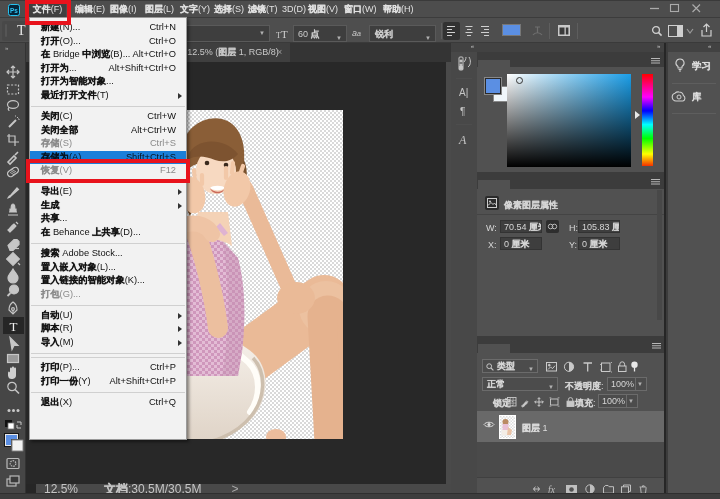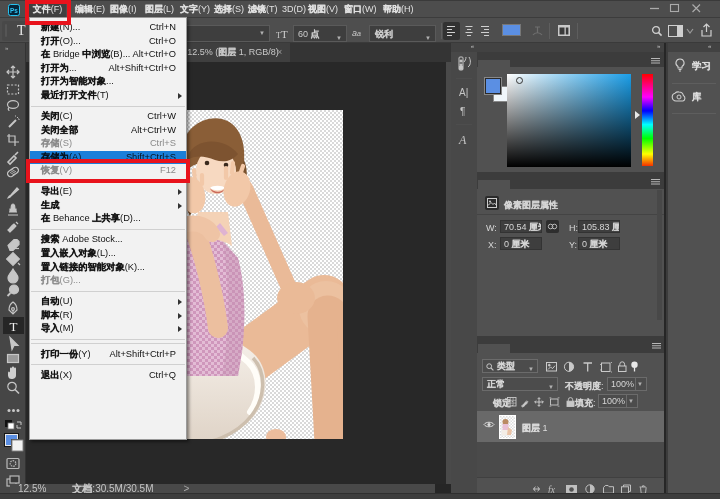--- a/index.html
+++ b/index.html
@@ -8,21 +8,21 @@
 .abs{position:absolute}
 .c{font-weight:bold;text-shadow:0 0 .7px currentColor}
 
 #menubar{left:0;top:0;width:720px;height:17px;background:#4d4d4d;color:#e2e2e2;font-size:9px;border-top:1px solid #3a3a3a}
 .mitem{position:absolute;top:0;height:17px;line-height:17px}
 #optbar{left:0;top:17px;width:720px;height:26px;background:#4e4e4e;border-top:1px solid #3c3c3c;border-bottom:1px solid #3a3a3a}
 #tabbar{left:26px;top:43px;width:425px;height:19px;background:#343434}
 #doctab{position:absolute;left:0;top:0;width:264px;height:19px;background:#3f3f3f;color:#c9c9c9;font-size:9px;line-height:19px;white-space:nowrap;overflow:hidden}
 #canvas{left:26px;top:62px;width:420px;height:422px;background:#282828;overflow:hidden}
 #vscroll{left:446px;top:62px;width:5px;height:422px;background:#4a4a4a}
-#statusbar{left:10px;top:484px;width:425px;height:10px;background:#494949;color:#c5c5c5;font-size:10px;line-height:10px}
+#statusbar{left:36px;top:484px;width:425px;height:10px;background:#494949;color:#c5c5c5;font-size:12px;line-height:10px}
 #toolbar{left:0;top:43px;width:26px;height:451px;background:#464646;border-right:1px solid #333}
 #bottomedge{left:0;top:493px;width:720px;height:6px;background:#3d3d3d;border-top:1px solid #2f2f2f}
 
 #iconstrip{left:451px;top:43px;width:26px;height:451px;background:#484848}
 #panels{left:477px;top:43px;width:187px;height:451px;background:#515151}
 #rightstrip{left:666px;top:43px;width:54px;height:451px;background:#515151;border-left:2px solid #3c3c3c}
 .tabsrow{position:absolute;left:0;width:187px;height:15px;background:#3c3c3c;color:#b9b9b9;font-size:9px}
 .ptab{position:absolute;top:8px;height:15px;line-height:16px;padding:8px 7px}
 .ptab.on{background:#515151;color:#e8e8e8}
 
@@ -483,30 +483,32 @@
 <div class="mrow"><span class="c">最近打开文件</span>(T)<i class="arr"></i></div>
 <div class="msep"></div>
 <div class="mrow"><span class="c">关闭</span>(C)<span class="sc">Ctrl+W</span></div>
 <div class="mrow"><span class="c">关闭全部</span><span class="sc">Alt+Ctrl+W</span></div>
 <div class="mrow dis"><span class="c">存储</span>(S)<span class="sc">Ctrl+S</span></div>
 <div class="mrow hl"><span class="c">存储为</span>(A)...<span class="sc">Shift+Ctrl+S</span></div>
 <div class="mrow dis"><span class="c">恢复</span>(V)<span class="sc">F12</span></div>
 <div class="msep"></div>
 <div class="mrow"><span class="c">导出</span>(E)<i class="arr"></i></div>
 <div class="mrow"><span class="c">生成</span><i class="arr"></i></div>
+<div class="mrow"><span class="c">共享</span>...</div>
 <div class="mrow"><span class="c">在</span> Behance <span class="c">上共享</span>(D)...</div>
 <div class="msep"></div>
 <div class="mrow"><span class="c">搜索</span> Adobe Stock...</div>
 <div class="mrow"><span class="c">置入嵌入对象</span>(L)...</div>
 <div class="mrow"><span class="c">置入链接的智能对象</span>(K)...</div>
 <div class="mrow dis"><span class="c">打包</span>(G)...</div>
 <div class="msep"></div>
 <div class="mrow"><span class="c">自动</span>(U)<i class="arr"></i></div>
 <div class="mrow"><span class="c">脚本</span>(R)<i class="arr"></i></div>
 <div class="mrow"><span class="c">导入</span>(M)<i class="arr"></i></div>
 <div class="msep"></div>
 <div class="msep"></div>
+<div class="mrow"><span class="c">打印</span>(P)...<span class="sc">Ctrl+P</span></div>
 <div class="mrow"><span class="c">打印一份</span>(Y)<span class="sc">Alt+Shift+Ctrl+P</span></div>
 <div class="msep"></div>
 <div class="mrow"><span class="c">退出</span>(X)<span class="sc">Ctrl+Q</span></div>
 </div>
 <div class="redbox" style="left:25px;top:0;width:46px;height:25px"></div>
 <div class="redbox" style="left:26px;top:159px;width:164px;height:24px"></div>
 </div>
 </body></html>

